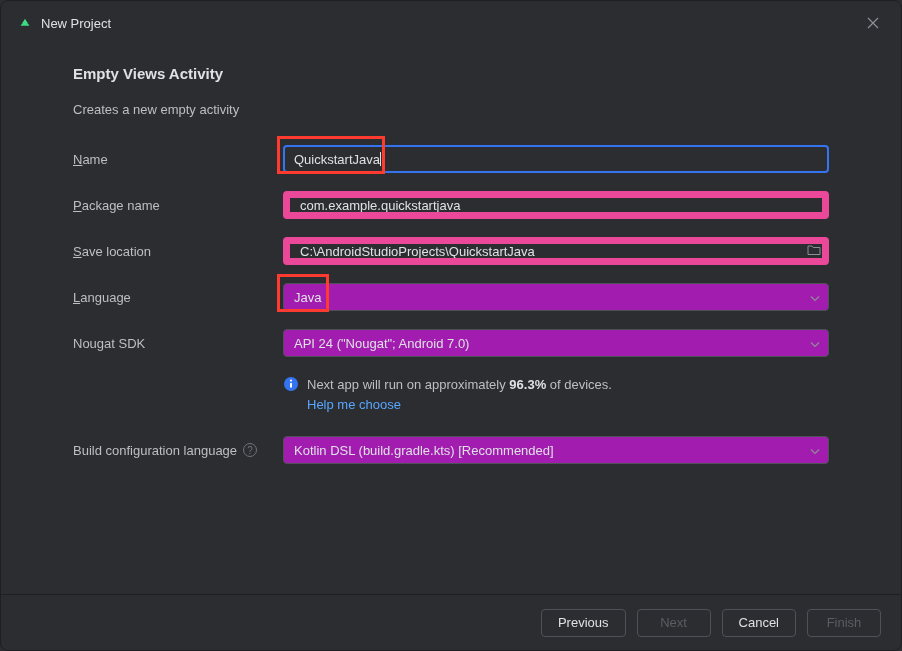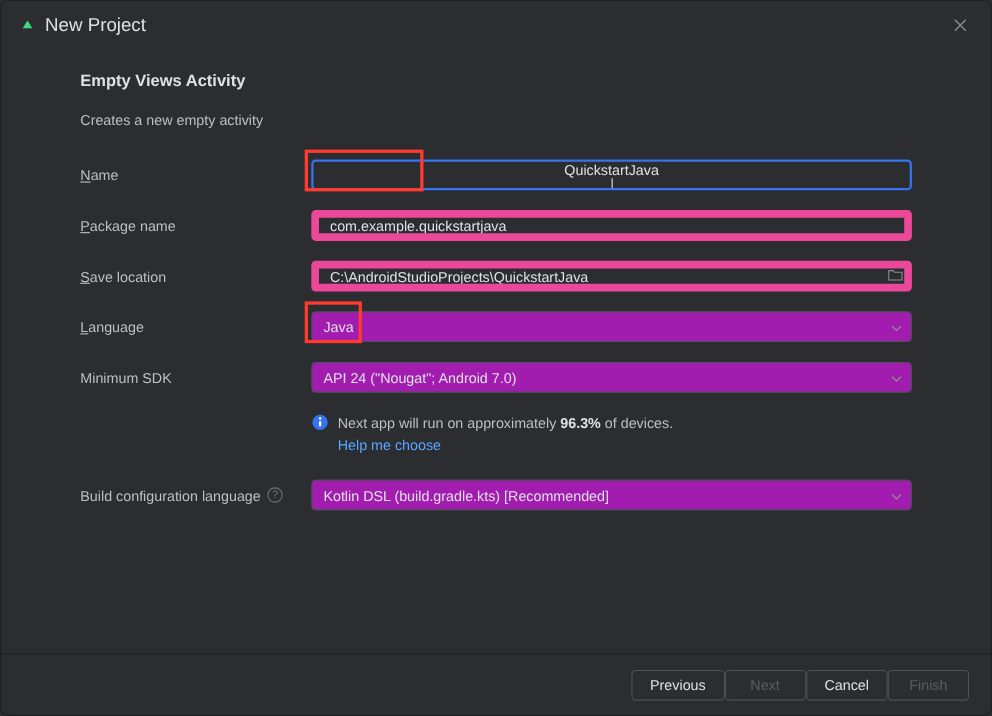--- a/index.html
+++ b/index.html
@@ -22,21 +22,21 @@
       gap: 8px;
     }
     .titlebar .app-icon {
       width: 16px;
       height: 16px;
       display: inline-flex;
       align-items: center;
       justify-content: center;
     }
     .titlebar .title {
-      font-size: 17px;
+      font-size: 13px;
       color: #dfe1e5;
       flex: 1;
     }
     .close-btn {
       width: 24px;
       height: 24px;
       display: flex;
       align-items: center;
       justify-content: center;
       cursor: pointer;
@@ -166,21 +166,21 @@
       position: absolute;
       bottom: 0;
       left: 0;
       right: 0;
       height: 56px;
       border-top: 1px solid #1e1f22;
       display: flex;
       align-items: center;
       justify-content: flex-end;
       padding: 0 20px;
-      gap: 0;
+      gap: 11px;
     }
     .btn {
       height: 28px;
       padding: 0 16px;
       background: #2b2d30;
       border: 1px solid #4e5157;
       border-radius: 4px;
       color: #dfe1e5;
       font-size: 13px;
       font-family: inherit;
@@ -220,21 +220,21 @@
 <div class="content">
   <div class="heading">Empty Views Activity</div>
   <div class="subheading">Creates a new empty activity</div>
 
   <div class="form-row">
     <div class="label-col">
       <span><u>N</u><span>ame</span></span>
     </div>
     <div class="field-col" style="position:relative;">
       <div class="highlight-box" style="left:-6px; top:-9px; width:108px; height:38px;"></div>
-      <div class="text-input focused" style="display:flex;align-items:center;flex-direction:column;">
+      <div class="text-input focused" style="display:flex;align-items:center;">
         <span>QuickstartJava</span>
           <span class="caret"></span>
       </div>
     </div>
   </div>
 
   <div class="form-row">
     <div class="label-col">
       <span><u>P</u><span>ackage name</span></span>
     </div>
@@ -269,21 +269,21 @@
           <svg width="10" height="6" viewBox="0 0 10 6">
               <path fill="none" stroke="currentColor" stroke-width="1.2" d="M1 1 L5 5 L9 1"></path>
             </svg>
         </span>
       </div>
     </div>
   </div>
 
   <div class="form-row">
     <div class="label-col">
-      <span>Minimum SDK</span>
+      <span>Nougat SDK</span>
     </div>
     <div class="field-col">
       <div class="select">
         <span>API 24 ("Nougat"; Android 7.0)</span>
         <span class="chevron">
           <svg width="10" height="6" viewBox="0 0 10 6">
               <path fill="none" stroke="currentColor" stroke-width="1.2" d="M1 1 L5 5 L9 1"></path>
             </svg>
         </span>
       </div>

